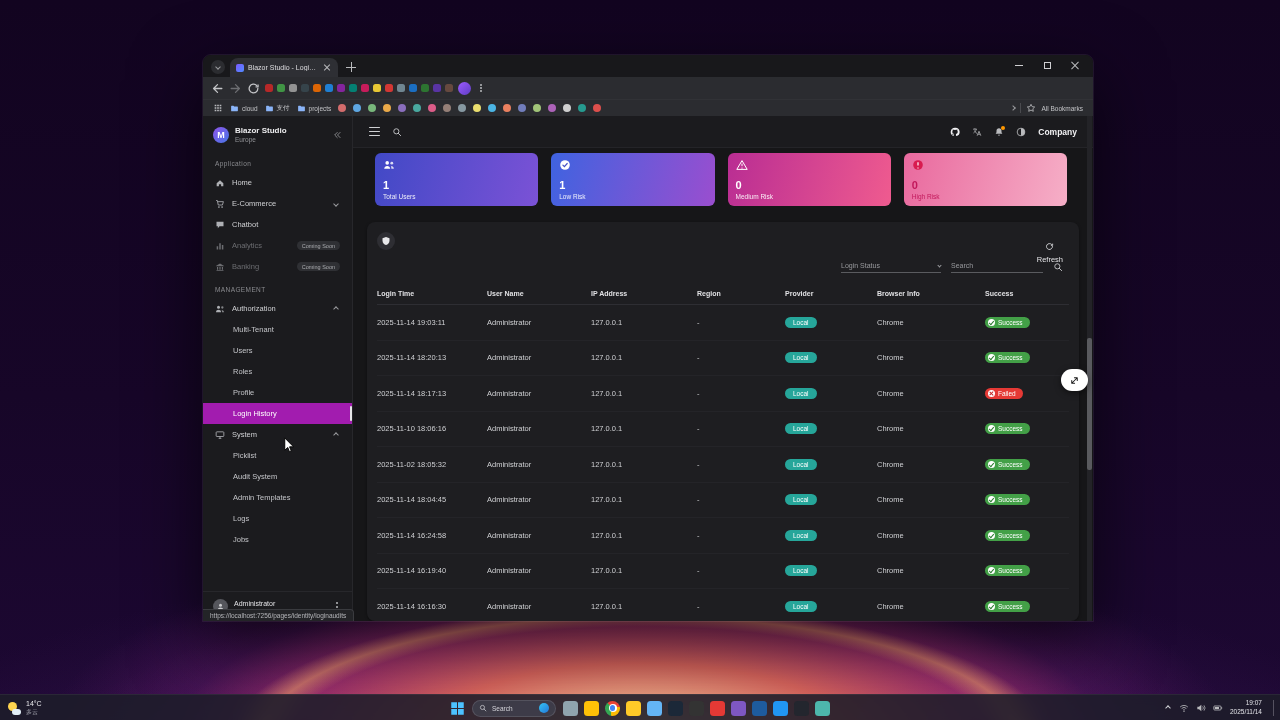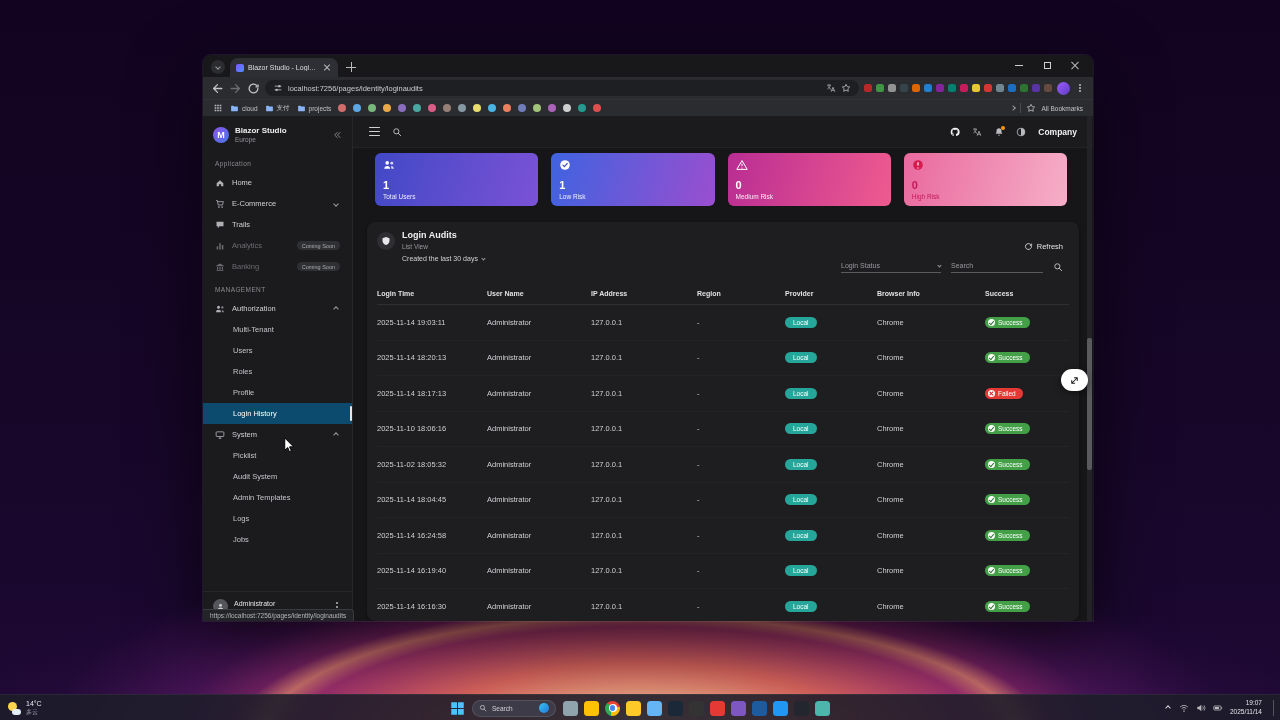--- a/index.html
+++ b/index.html
@@ -63,21 +63,21 @@
   .nav-section{padding:9px 12px 5px;font-size:6.5px;color:#8a8b8f;letter-spacing:.4px;}
   .nav-item{height:21px;display:flex;align-items:center;gap:7px;padding:0 12px;color:#cfd0d3;font-size:7.5px;cursor:default;}
   .nav-item .icon{width:10px;height:10px;color:#aeb0b4;display:inline-flex;flex:none;}
   .nav-item.dim,.nav-item.dim .icon{color:#6c6d71;}
   .badge{margin-left:auto;background:#2f3034;color:#a9aaae;font-size:5.5px;padding:1.5px 5px;border-radius:8px;flex:none;}
   .chev{display:inline-block;width:4px;height:4px;border-right:1.2px solid currentColor;border-bottom:1.2px solid currentColor;transform:rotate(45deg);color:#9a9b9f;flex:none;}
   .chev.up{transform:rotate(-135deg);}
   .chev.sm{width:3px;height:3px;margin-left:4px;}
   .nav-item .chev{margin-left:auto;margin-right:2px;}
   .nav-sub{height:21px;display:flex;align-items:center;padding-left:30px;font-size:7.5px;color:#c3c4c8;position:relative;}
-  .nav-sub.active{color:#ffffff;background:#0c4a6e;}
+  .nav-sub.active{color:#ffffff;background:#a21caf;}
   .nav-sub.active::after{content:"";position:absolute;right:0;top:3px;bottom:3px;width:2px;background:#e6e6e8;border-radius:1px;}
   .side-user{display:flex;align-items:center;gap:6px;padding:7px 10px;border-top:1px solid #27272b;}
   .su-avatar{width:15px;height:15px;border-radius:50%;background:#55565c;display:flex;align-items:center;justify-content:center;flex:none;}
   .su-avatar .oicon{width:9px;height:9px;color:#c9cacd;}
   .su-name{font-size:7px;color:#e3e3e6;}
   .su-role{font-size:6px;color:#8f9094;margin-top:1px;}
   .side-user .kebab{margin-left:auto;}
   .statusbar{position:absolute;left:0;bottom:0;background:#232427;border:1px solid #3a3b3f;border-left:none;border-bottom:none;border-radius:0 4px 0 0;padding:2px 7px;font-size:6.5px;color:#b4b5b9;z-index:5;white-space:nowrap;}
 
   .main{flex:1;display:flex;flex-direction:column;background:#161618;overflow:hidden;}
@@ -102,21 +102,21 @@
   .stat-label{font-size:6.5px;opacity:.9;margin-top:2px;}
   .stat-card.c4 .stat-value,.stat-card.c4 .stat-label{color:#c2185b;opacity:1;}
 
   .panel{margin:16px 14px 0;background:#1e1e21;border-radius:8px;flex:1;padding:8px 10px 0;position:relative;overflow:hidden;box-shadow:0 1px 3px rgba(0,0,0,.4);}
   .p-head{position:relative;height:54px;display:flex;gap:7px;}
   .p-chip{width:18px;height:18px;border-radius:50%;background:#2e2e33;display:flex;align-items:center;justify-content:center;flex:none;margin-top:2px;}
   .p-chip .oicon{width:10px;height:10px;color:#e8e8ea;}
   .p-title{font-size:9px;font-weight:bold;color:#f0f0f2;}
   .p-sub{font-size:6.5px;color:#97989c;margin-top:3px;}
   .p-filter{font-size:7px;color:#d2d3d6;margin-top:5px;display:flex;align-items:center;}
-  .refresh-btn{position:absolute;right:6px;top:12px;display:flex;align-items:center;gap:4px;font-size:7.5px;color:#e3e3e6;}
+  .refresh-btn{position:absolute;right:6px;top:12px;display:flex;align-items:center;gap:4px;font-size:7.5px;color:#e3e3e6;flex-direction:column;}
   .refresh-btn .oicon{width:9px;height:9px;color:#d6d7da;}
   .filters{position:absolute;right:6px;top:32px;display:flex;align-items:flex-end;gap:10px;}
   .f-select{width:100px;border-bottom:1px solid #5a5b5f;padding-bottom:3px;font-size:7px;color:#98999d;display:flex;align-items:center;}
   .f-select .chev{margin-left:auto;}
   .f-input{width:92px;background:transparent;border:none;border-bottom:1px solid #5a5b5f;color:#d6d7da;font-size:7px;padding:0 0 3px;outline:none;}
   .f-input::placeholder{color:#98999d;}
   .fsearch{width:10px;height:10px;color:#cfd0d3;margin-bottom:1px;}
 
   .thead,.trow{display:grid;grid-template-columns:110px 104px 106px 88px 92px 108px auto;align-items:center;}
   .thead{font-size:7px;font-weight:bold;color:#e0e0e3;padding:6px 0 7px;border-bottom:1px solid #2e2e33;}
@@ -211,41 +211,20 @@
           <svg viewBox="0 0 12 12">
             <path d="M2 6h7.4M6 2.4L9.6 6 6 9.6" fill="none" stroke="currentColor" stroke-width="1.2" stroke-linecap="round" stroke-linejoin="round"></path>
           </svg>
         </span>
       <span class="tbtn">
           <svg viewBox="0 0 12 12">
             <path d="M10 6a4 4 0 1 1-1.17-2.83" fill="none" stroke="currentColor" stroke-width="1.2" stroke-linecap="round"></path>
             <path d="M10.2 2.2v2.3H7.9" fill="none" stroke="currentColor" stroke-width="1.2" stroke-linejoin="round"></path>
           </svg>
         </span>
-      <div class="omnibox">
-        <span class="oicon">
-            <svg viewBox="0 0 12 12">
-              <path d="M2 3.8h8M2 8.2h8" stroke="currentColor" stroke-width="1"></path>
-              <circle cx="7.6" cy="3.8" r="1.4" fill="currentColor"></circle>
-              <circle cx="4.4" cy="8.2" r="1.4" fill="currentColor"></circle>
-            </svg>
-          </span>
-        <span class="omni-url">localhost:7256/pages/identity/loginaudits</span>
-        <span class="oicon">
-            <svg viewBox="0 0 12 12">
-              <path d="M1.2 2.6h4.6M3.5 1.5v1.1M1.8 7.2c1.7-1.1 3-2.7 3.4-4.6M2.9 4.2c.6 1.7 1.9 3 3.4 3.7" fill="none" stroke="currentColor" stroke-width=".9"></path>
-              <path d="M6.2 10.5l2.2-5.4 2.2 5.4M7 8.7h2.9" fill="none" stroke="currentColor" stroke-width=".9"></path>
-            </svg>
-          </span>
-        <span class="oicon">
-            <svg viewBox="0 0 12 12">
-              <path d="M6 1.6l1.35 2.75 3.05.44-2.2 2.15.52 3.03L6 8.5 3.28 9.97l.52-3.03-2.2-2.15 3.05-.44z" fill="none" stroke="currentColor" stroke-width="1"></path>
-            </svg>
-          </span>
-      </div>
       <div class="extrow">
           <span class="ext-dot" style="background:#c62828"></span>
           <span class="ext-dot" style="background:#43a047"></span>
           <span class="ext-dot" style="background:#9e9e9e"></span>
           <span class="ext-dot" style="background:#37474f"></span>
           <span class="ext-dot" style="background:#ef6c00"></span>
           <span class="ext-dot" style="background:#1e88e5"></span>
           <span class="ext-dot" style="background:#8e24aa"></span>
           <span class="ext-dot" style="background:#00897b"></span>
           <span class="ext-dot" style="background:#d81b60"></span>
@@ -352,21 +331,21 @@
               </span>
               <span>E-Commerce</span>
               <span class="chev down"></span>
             </div>
             <div class="nav-item">
               <span class="icon">
                 <svg viewBox="0 0 12 12">
                   <path d="M1.8 2.2h8.4v5.4H5.4L3.4 9.8V7.6H1.8z" fill="currentColor"></path>
                 </svg>
               </span>
-              <span>Trails</span>
+              <span>Chatbot</span>
             </div>
             <div class="nav-item dim">
               <span class="icon">
                 <svg viewBox="0 0 12 12">
                   <path d="M2 10.2V6.4h1.8v3.8zM5.1 10.2V2.8h1.8v7.4zM8.2 10.2V4.8H10v5.4z" fill="currentColor"></path>
                 </svg>
               </span>
               <span>Analytics</span>
               <span class="badge">Coming Soon</span>
             </div>
@@ -522,28 +501,20 @@
 
         <div class="panel">
           <div class="p-head">
             <span class="p-chip">
                 <span class="oicon">
                   <svg viewBox="0 0 12 12">
                     <path d="M6 1.3l4.2 1.5v3c0 2.7-1.9 4.5-4.2 5.1C3.7 10.3 1.8 8.5 1.8 5.8v-3z" fill="currentColor"></path>
                   </svg>
                 </span>
               </span>
-            <div>
-              <div class="p-title">Login Audits</div>
-              <div class="p-sub">List View</div>
-              <div class="p-filter">
-                <span>Created the last 30 days</span>
-                <span class="chev down sm"></span>
-              </div>
-            </div>
             <div class="refresh-btn">
               <span class="oicon">
                   <svg viewBox="0 0 12 12">
                     <path d="M10 6a4 4 0 1 1-1.17-2.83" fill="none" stroke="currentColor" stroke-width="1.2" stroke-linecap="round"></path>
                     <path d="M10.2 2.2v2.3H7.9" fill="none" stroke="currentColor" stroke-width="1.2" stroke-linejoin="round"></path>
                   </svg>
                 </span>
               <span>Refresh</span>
             </div>
             <div class="filters">

